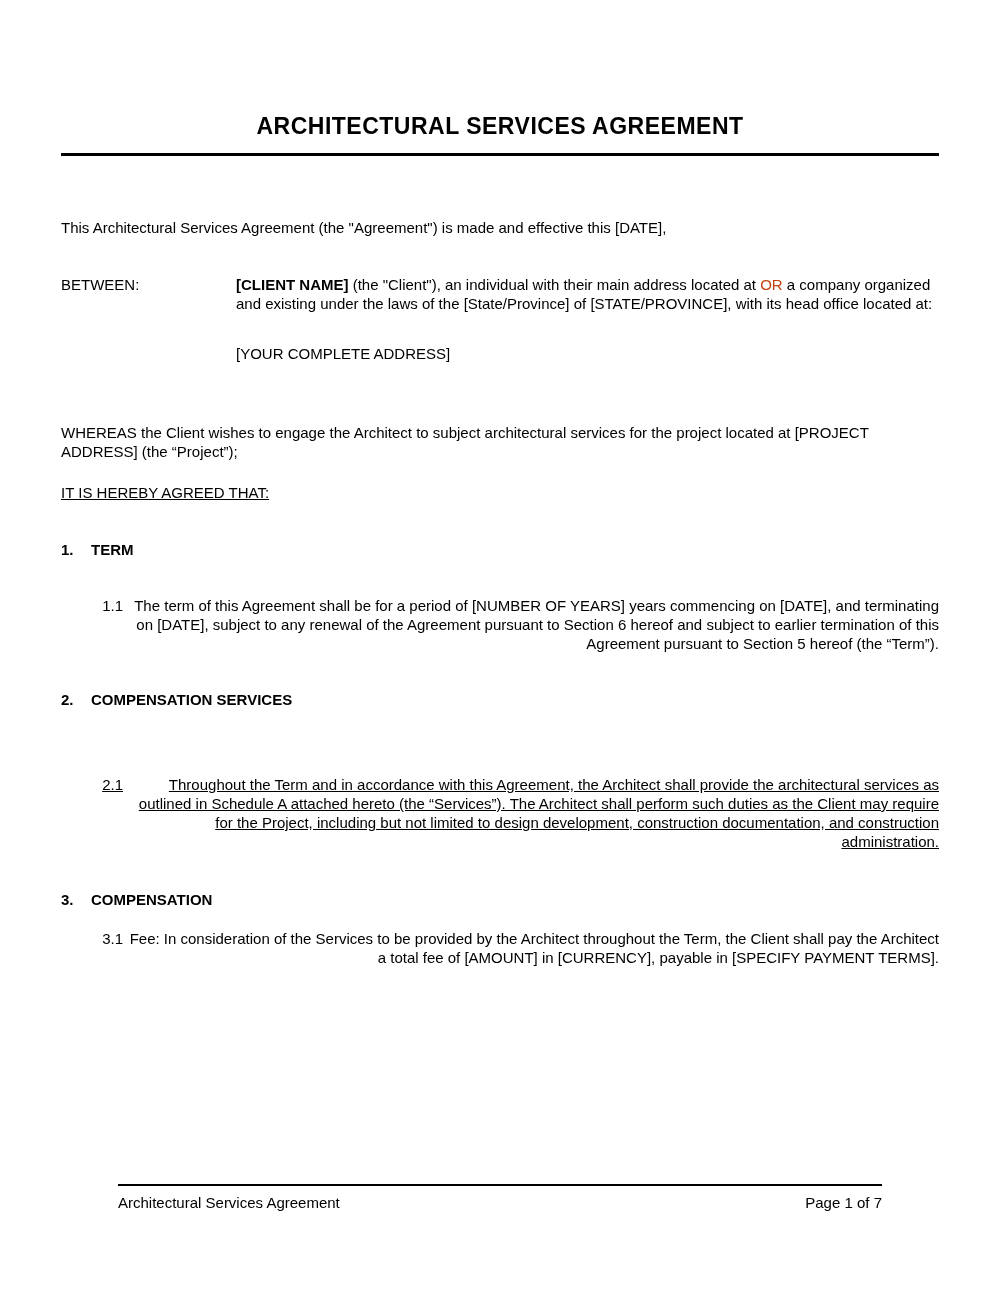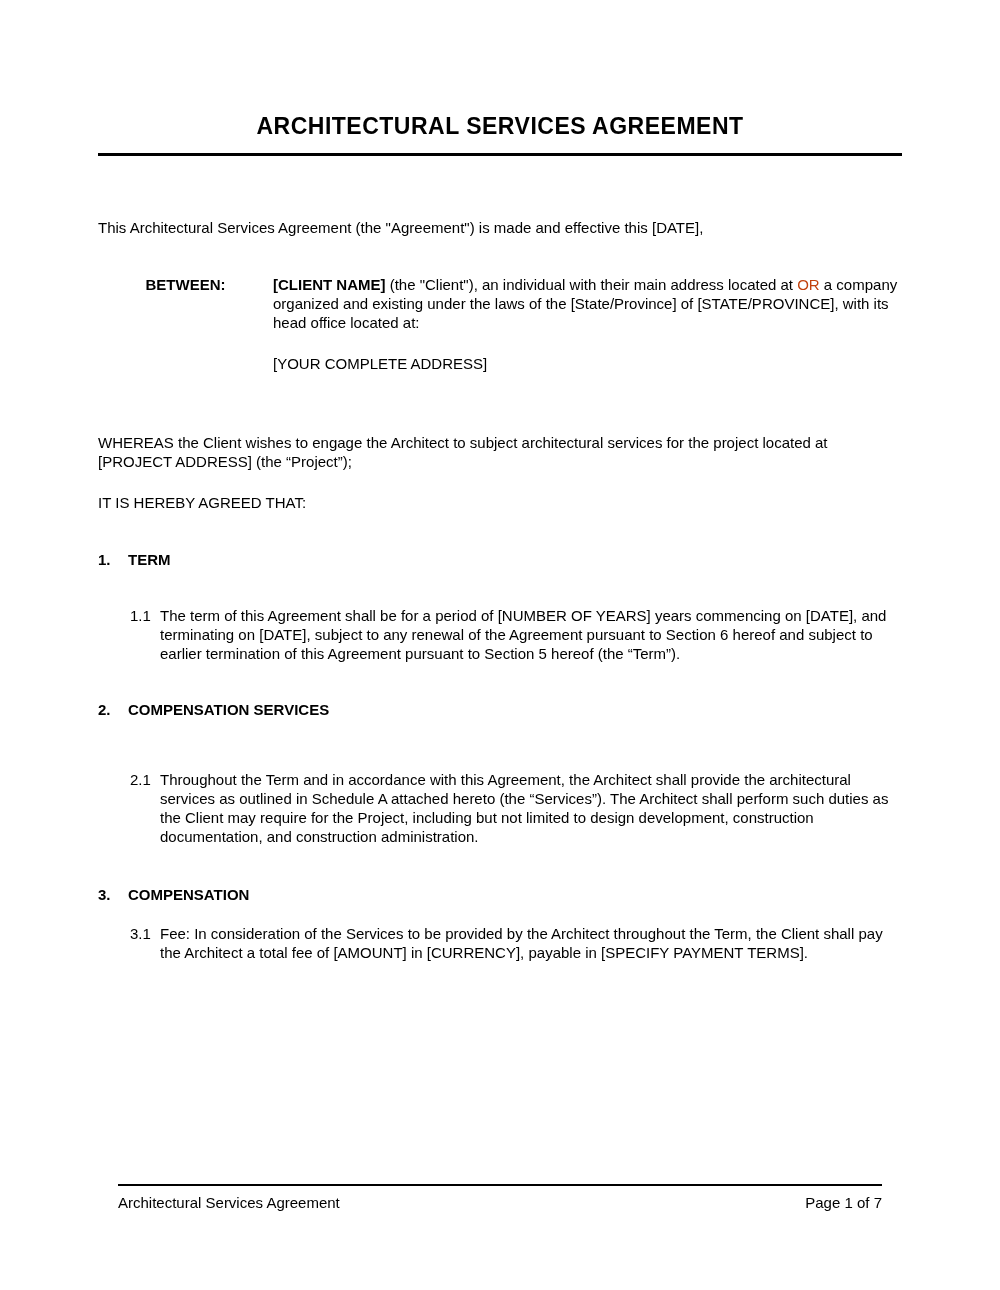--- a/index.html
+++ b/index.html
@@ -7,21 +7,21 @@
     padding: 0;
     background: #ffffff;
   }
   .page {
     position: relative;
     width: 1000px;
     height: 1290px;
     margin: 0;
     background: #ffffff;
     box-sizing: border-box;
-    padding: 0 98px;
+    padding: 0 61px;
     font-family: "Liberation Sans", sans-serif;
     font-size: 15px;
     line-height: 19px;
     color: #000000;
     overflow: hidden;
   }
   .title {
     margin: 112px 0 0 0;
     font-size: 23px;
     line-height: 28px;
@@ -35,46 +35,47 @@
     background: #000000;
     margin-top: 13px;
   }
   .intro { margin: 62px 0 0 0; }
 
   .party-row {
     display: grid;
     grid-template-columns: 175px 1fr;
     margin-top: 38px;
   }
-  .party-label { font-weight: bold; text-align: center; }
+  .party-label { font-weight: normal; }
   .bold { font-weight: bold; }
   .gray { color: #c2410c; }
-  .address { margin: 22px 0 0 175px; }
+  .address { margin: 31px 0 0 175px; }
   .address.addr2 { margin-top: 36px; }
 
   .whereas { margin: 60px 0 0 0; }
-  .agreed  { margin: 22px 0 0 0; }
+  .agreed  { margin: 22px 0 0 0; text-decoration: underline; }
 
   .section-heading {
     display: flex;
     font-weight: bold;
     margin-top: 38px;
   }
   .sec-num { flex: 0 0 30px; }
   .sec-title { flex: 1; }
 
   .clause {
     display: flex;
     margin: 37px 0 0 32px;
+    text-align: right;
   }
   .clause-num { flex: 0 0 30px; }
   .clause-text { flex: 1; }
 
   .mt-37 { margin-top: 37px; }
-  .mt-42 { margin-top: 51px; }
+  .mt-42 { margin-top: 66px; text-decoration: underline; }
   .mt-39 { margin-top: 39px; }
   .mt-20 { margin-top: 20px; }
 
   .footer {
     position: absolute;
     left: 118px;
     right: 118px;
     top: 1184px;
     border-top: 2px solid #000000;
     padding-top: 7px;

